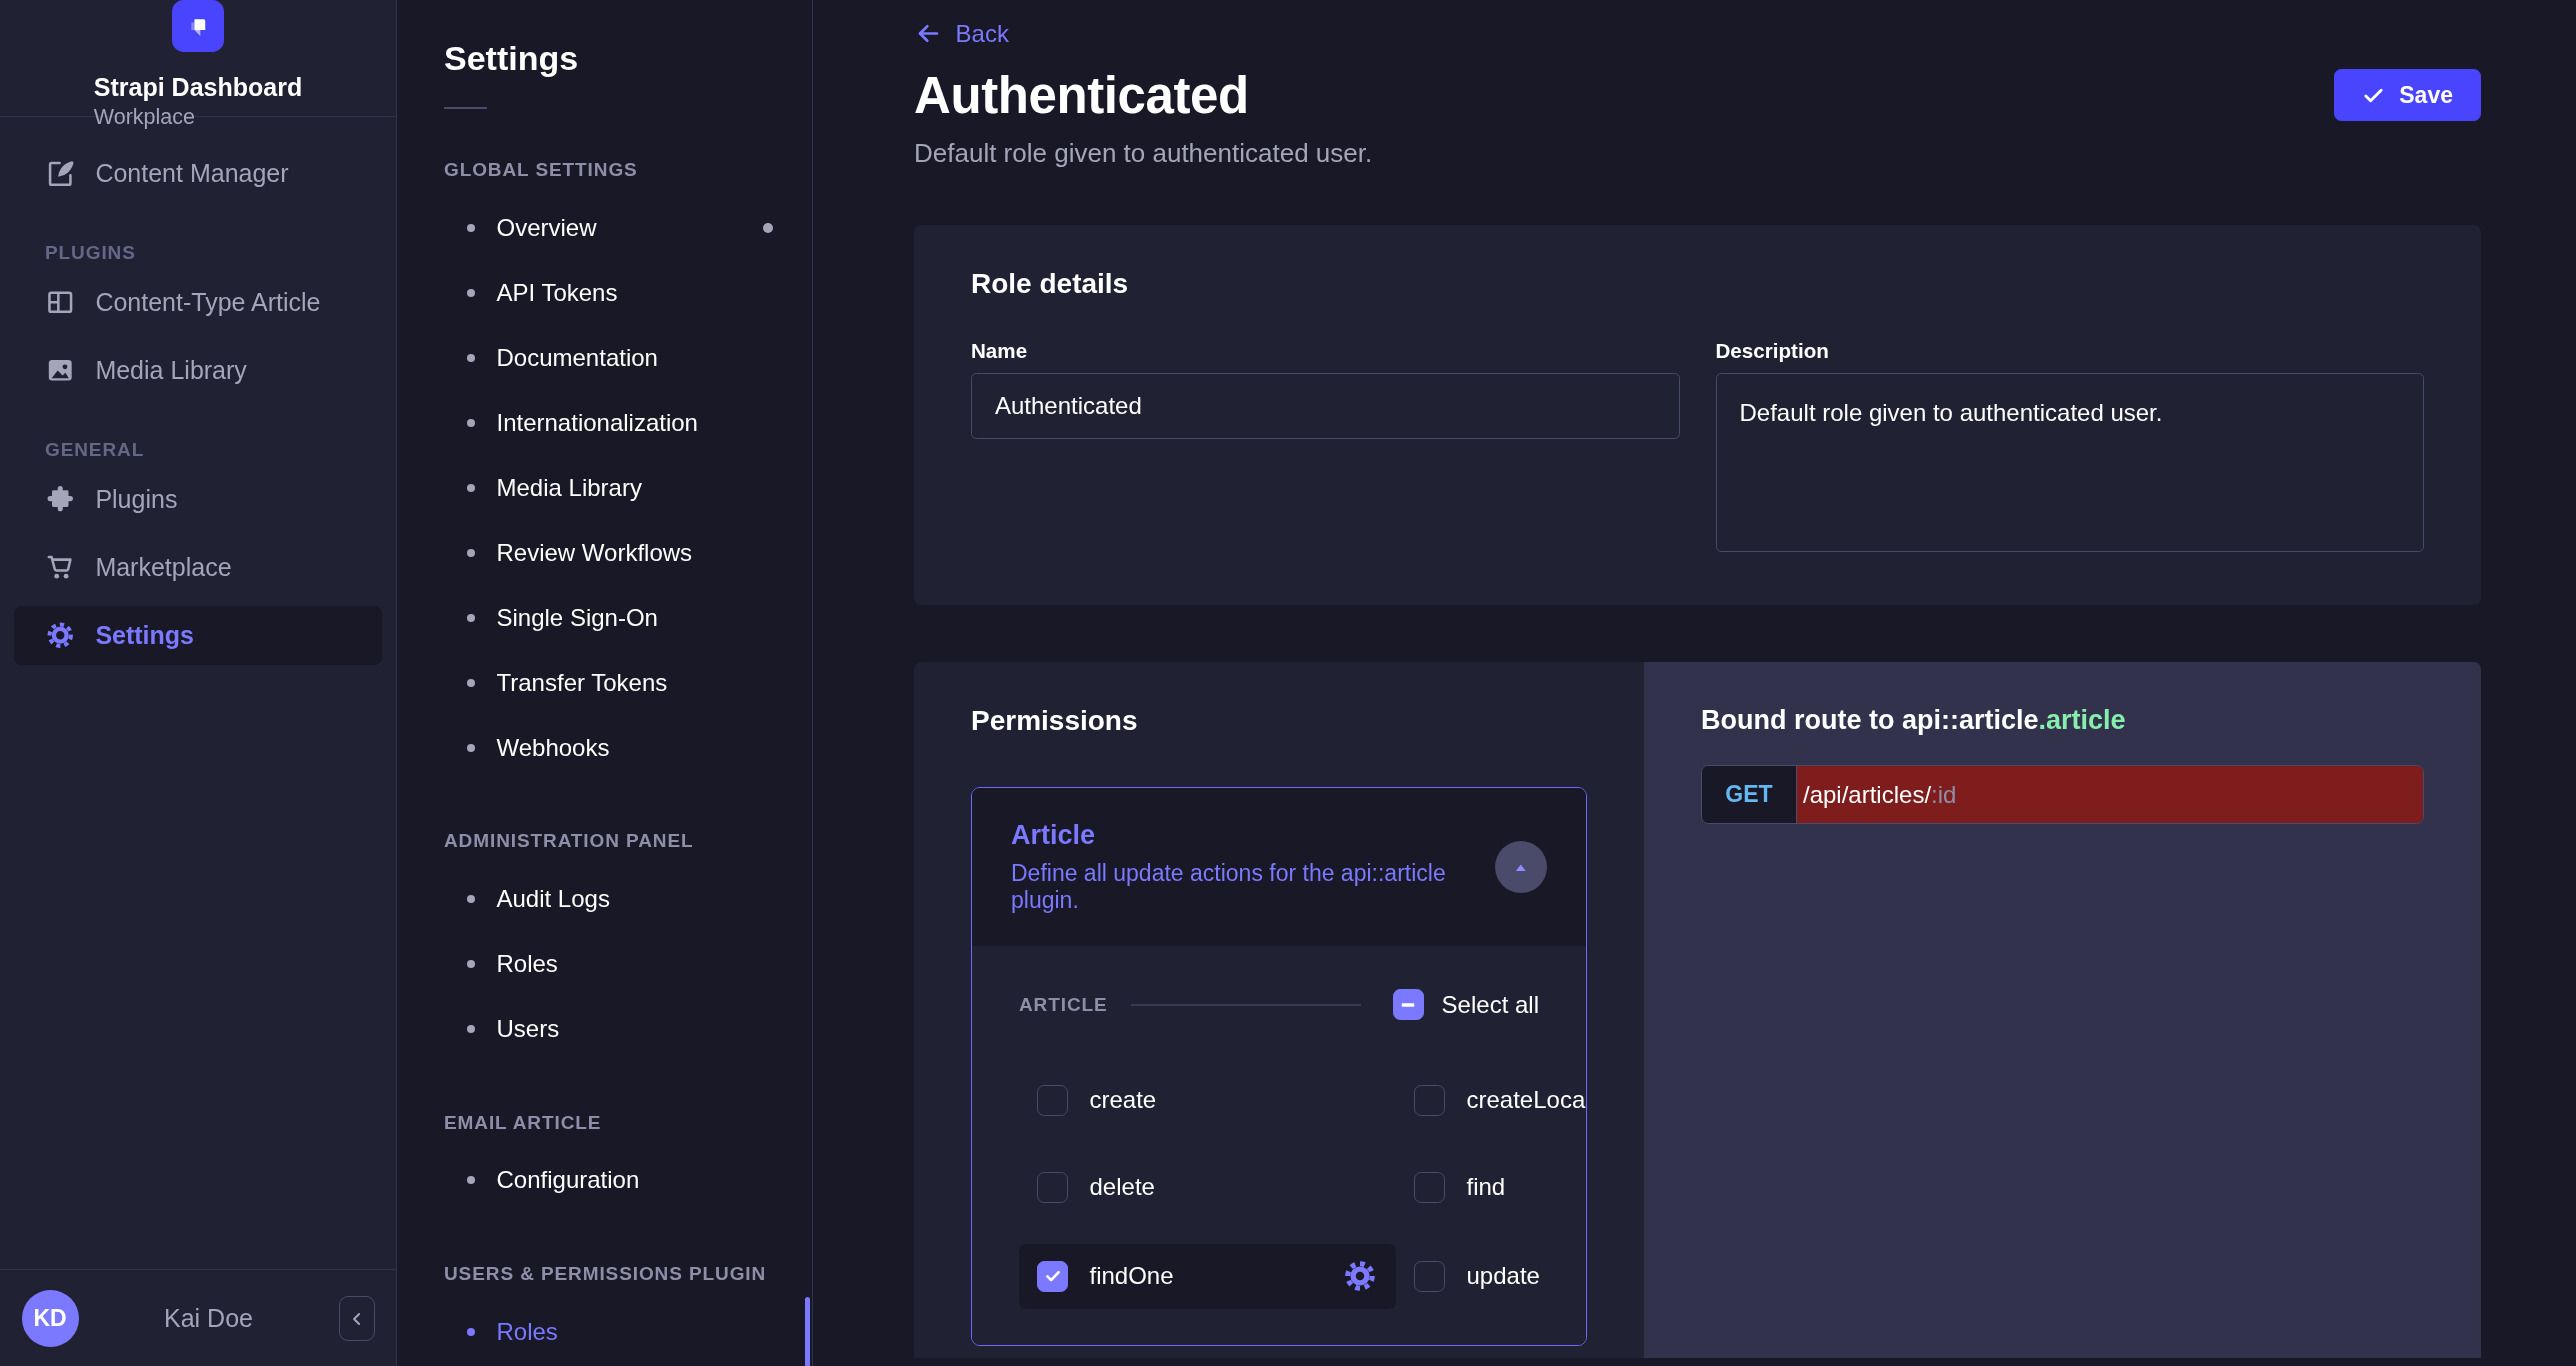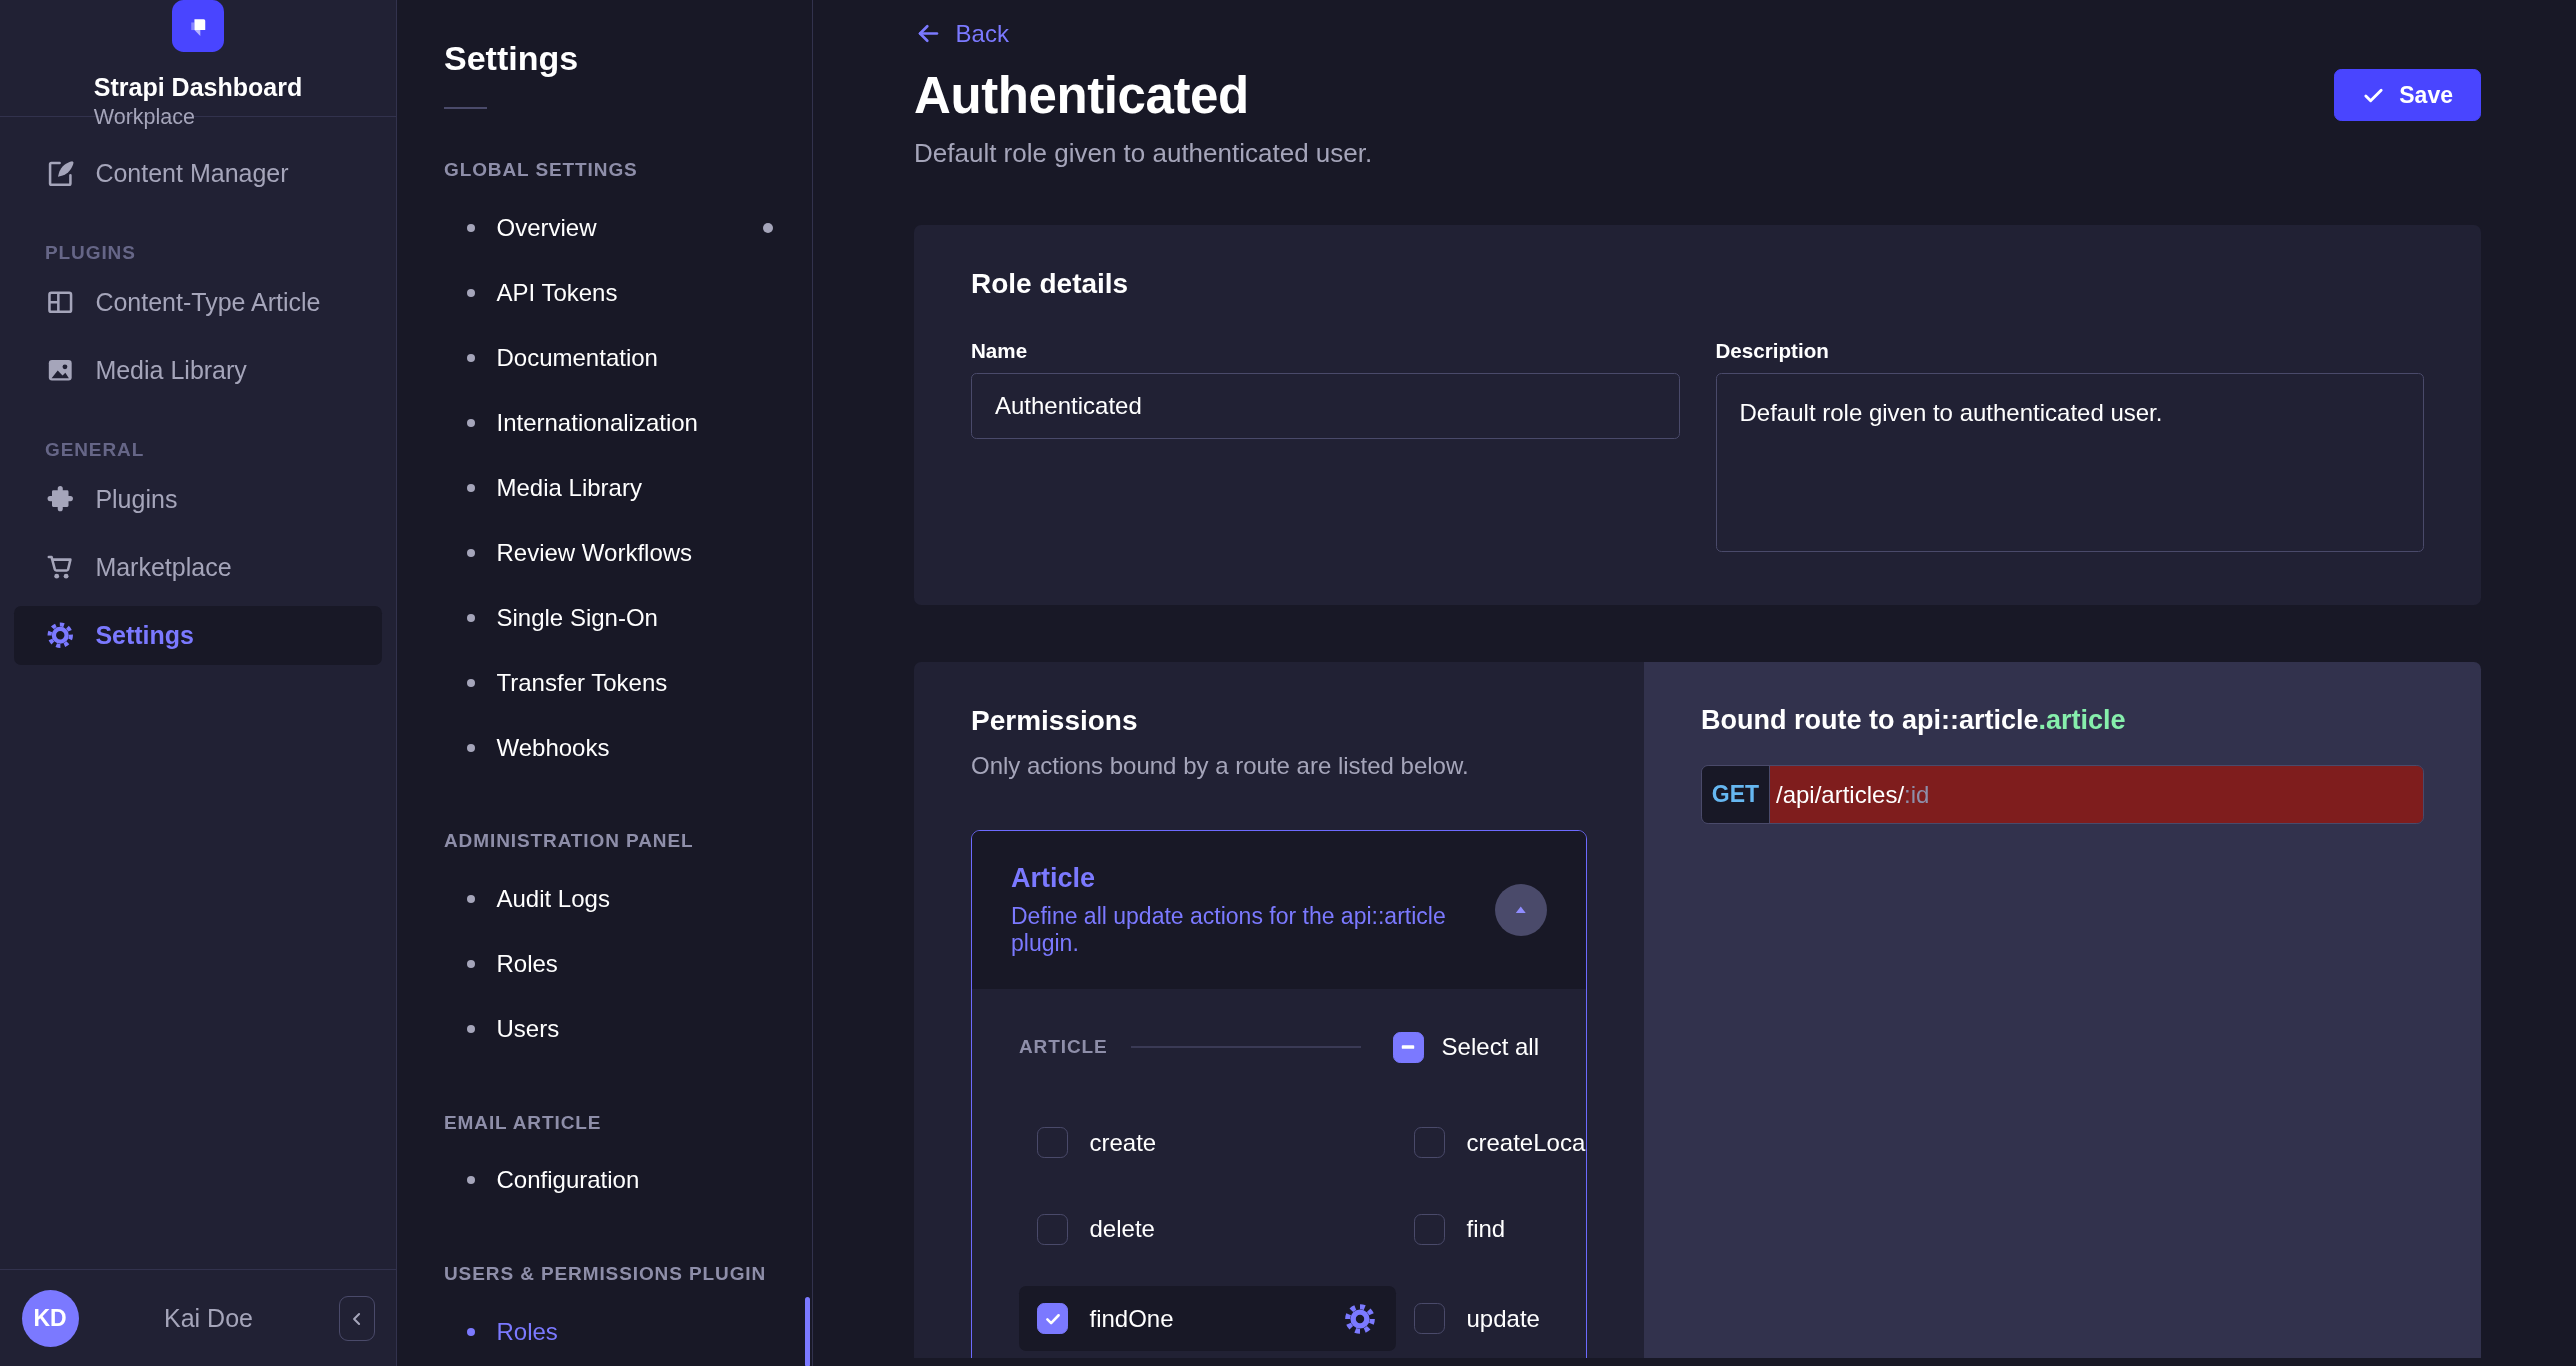--- a/index.html
+++ b/index.html
@@ -75,21 +75,21 @@
   .checkbox { width:31px; height:31px; border:1.8px solid #4a4a6a; border-radius:7.2px; background:transparent; flex-shrink:0; display:flex; align-items:center; justify-content:center; cursor:pointer; }
   .checkbox.checked, .checkbox.indeterminate { background:#7b79ff; border-color:#7b79ff; }
   .perm-grid { display:grid; grid-template-columns:377px 1fr; row-gap:27px; margin-top:50px; }
   .perm-cell { display:flex; align-items:center; gap:21.5px; padding:14.4px 18px; font-size:24px; color:#fff; border-radius:7.2px; cursor:pointer; }
   .perm-cell.selected { background:#181826; }
   .gear-btn { margin-left:auto; background:none; border:none; color:#7b79ff; cursor:pointer; padding:0; }
 
   .route-title { font-size:27px; font-weight:700; color:#fff; }
   .route-accent { color:#86efac; }
   .route-box { margin-top:29px; height:59px; display:flex; border:0.9px solid #4a4a6a; border-radius:7.2px; overflow:hidden; }
-  .route-method { width:68px; background:#181826; border-right:0.9px solid #4a4a6a; color:#66b7f1; font-size:23px; font-weight:700; display:flex; align-items:center; justify-content:center; flex-shrink:0; }
+  .route-method { width:95px; background:#181826; border-right:0.9px solid #4a4a6a; color:#66b7f1; font-size:23px; font-weight:700; display:flex; align-items:center; justify-content:center; flex-shrink:0; }
   .route-path { flex:1; background:#7f1d1d; display:flex; align-items:center; padding-left:6px; font-size:24px; color:#fff; }
   .route-param { color:#8e8ea9; }
 </style>
 </head>
 <body>
 
 <aside class="sidebar">
   <div class="sidebar-header">
     <div class="logo">
       <svg width="30.5" height="30.5" viewBox="0 0 24 24">
@@ -286,21 +286,20 @@
         <div class="field-label">Description</div>
         <textarea class="text-area" style="">Default role given to authenticated user.</textarea>
       </div>
     </div>
   </section>
 
   
   <section class="perm-wrap">
     <div class="perm-left">
       <h3 class="perm-title">Permissions</h3>
-      <div class="perm-subtitle">Only actions bound by a route are listed below.</div>
 
       <div class="accordion">
         <div class="acc-header">
           <div>
             <div class="acc-title">Article</div>
             <div class="acc-desc">Define all update actions for the api::article plugin.</div>
           </div>
           <button class="acc-toggle">
             <svg width="21.5" height="21.5" viewBox="0 0 24 24">
                 <path d="M12 8.5l5.5 7h-11z" fill="#908dff"></path>

